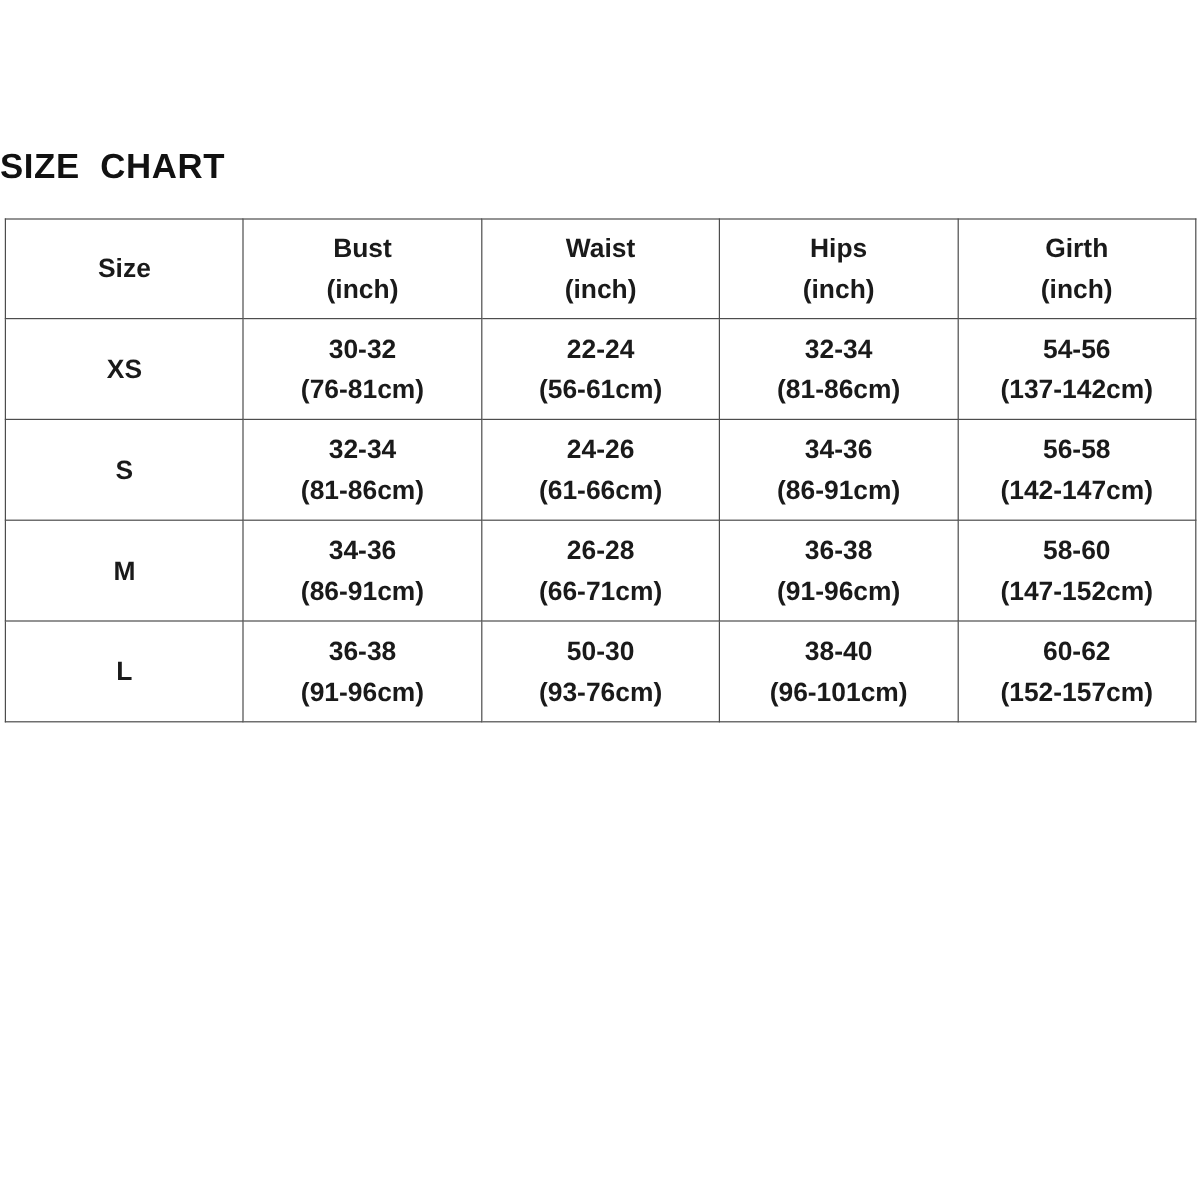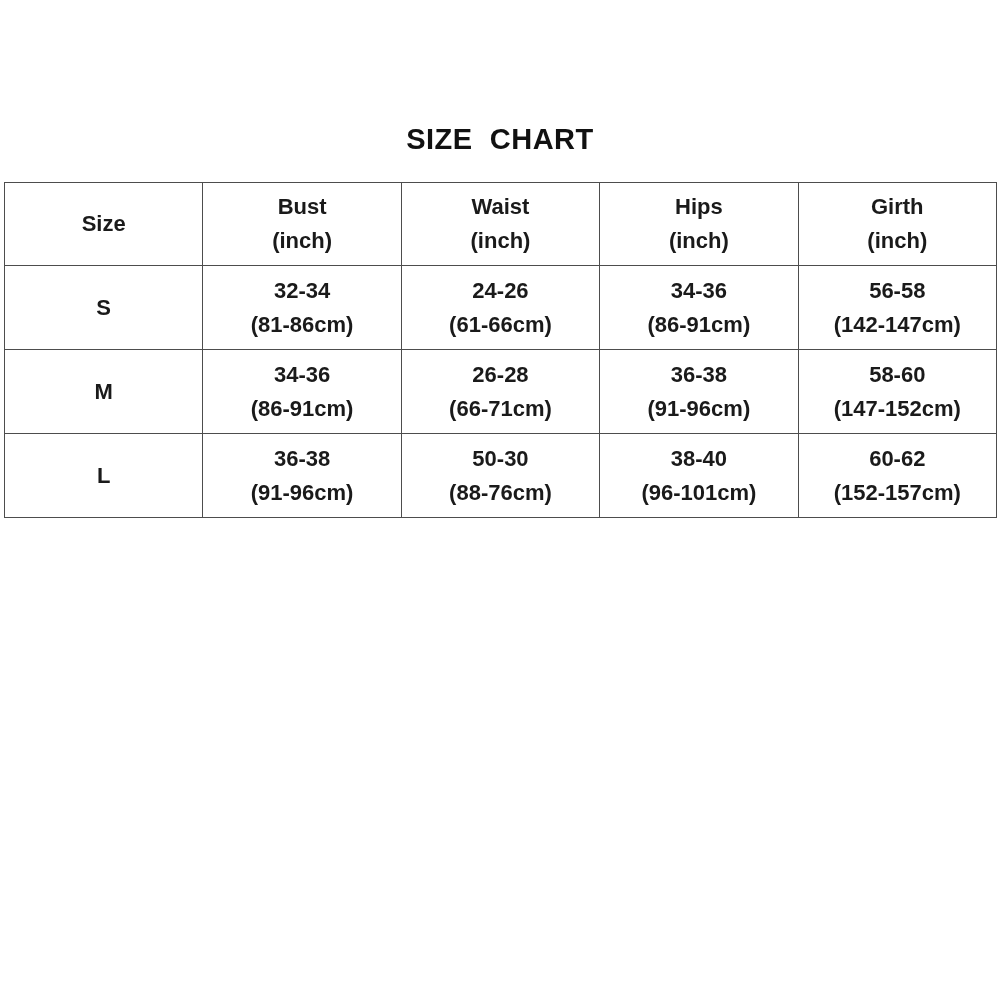--- a/index.html
+++ b/index.html
@@ -13,21 +13,20 @@
     position: relative;
     font-family: "Liberation Sans", sans-serif;
     color: #1a1a1a;
   }
   .title {
     position: absolute;
     top: 123px;
     left: 0;
     width: 1000px;
     margin: 0;
-    text-align: center;
     font-size: 29px;
     font-weight: bold;
     letter-spacing: 0.5px;
     white-space: pre;
     color: #111111;
   }
   table.size-table {
     position: absolute;
     top: 182px;
     left: 4px;
@@ -86,20 +85,41 @@
       </th>
       <th>
         <span class="line1">Girth</span>
         <span class="line2">(inch)</span>
       </th>
     </tr>
   </thead>
   <tbody>
     <tr>
       <td>
+          <span class="line1">XS</span>
+        </td>
+      <td>
+          <span class="line1">30-32</span>
+          <span class="line2">(76-81cm)</span>
+        </td>
+      <td>
+          <span class="line1">22-24</span>
+          <span class="line2">(56-61cm)</span>
+        </td>
+      <td>
+          <span class="line1">32-34</span>
+          <span class="line2">(81-86cm)</span>
+        </td>
+      <td>
+          <span class="line1">54-56</span>
+          <span class="line2">(137-142cm)</span>
+        </td>
+    </tr>
+    <tr>
+      <td>
           <span class="line1">S</span>
         </td>
       <td>
           <span class="line1">32-34</span>
           <span class="line2">(81-86cm)</span>
         </td>
       <td>
           <span class="line1">24-26</span>
           <span class="line2">(61-66cm)</span>
         </td>
@@ -136,21 +156,21 @@
     <tr>
       <td>
           <span class="line1">L</span>
         </td>
       <td>
           <span class="line1">36-38</span>
           <span class="line2">(91-96cm)</span>
         </td>
       <td>
           <span class="line1">50-30</span>
-          <span class="line2">(88-76cm)</span>
+          <span class="line2">(93-76cm)</span>
         </td>
       <td>
           <span class="line1">38-40</span>
           <span class="line2">(96-101cm)</span>
         </td>
       <td>
           <span class="line1">60-62</span>
           <span class="line2">(152-157cm)</span>
         </td>
     </tr>

